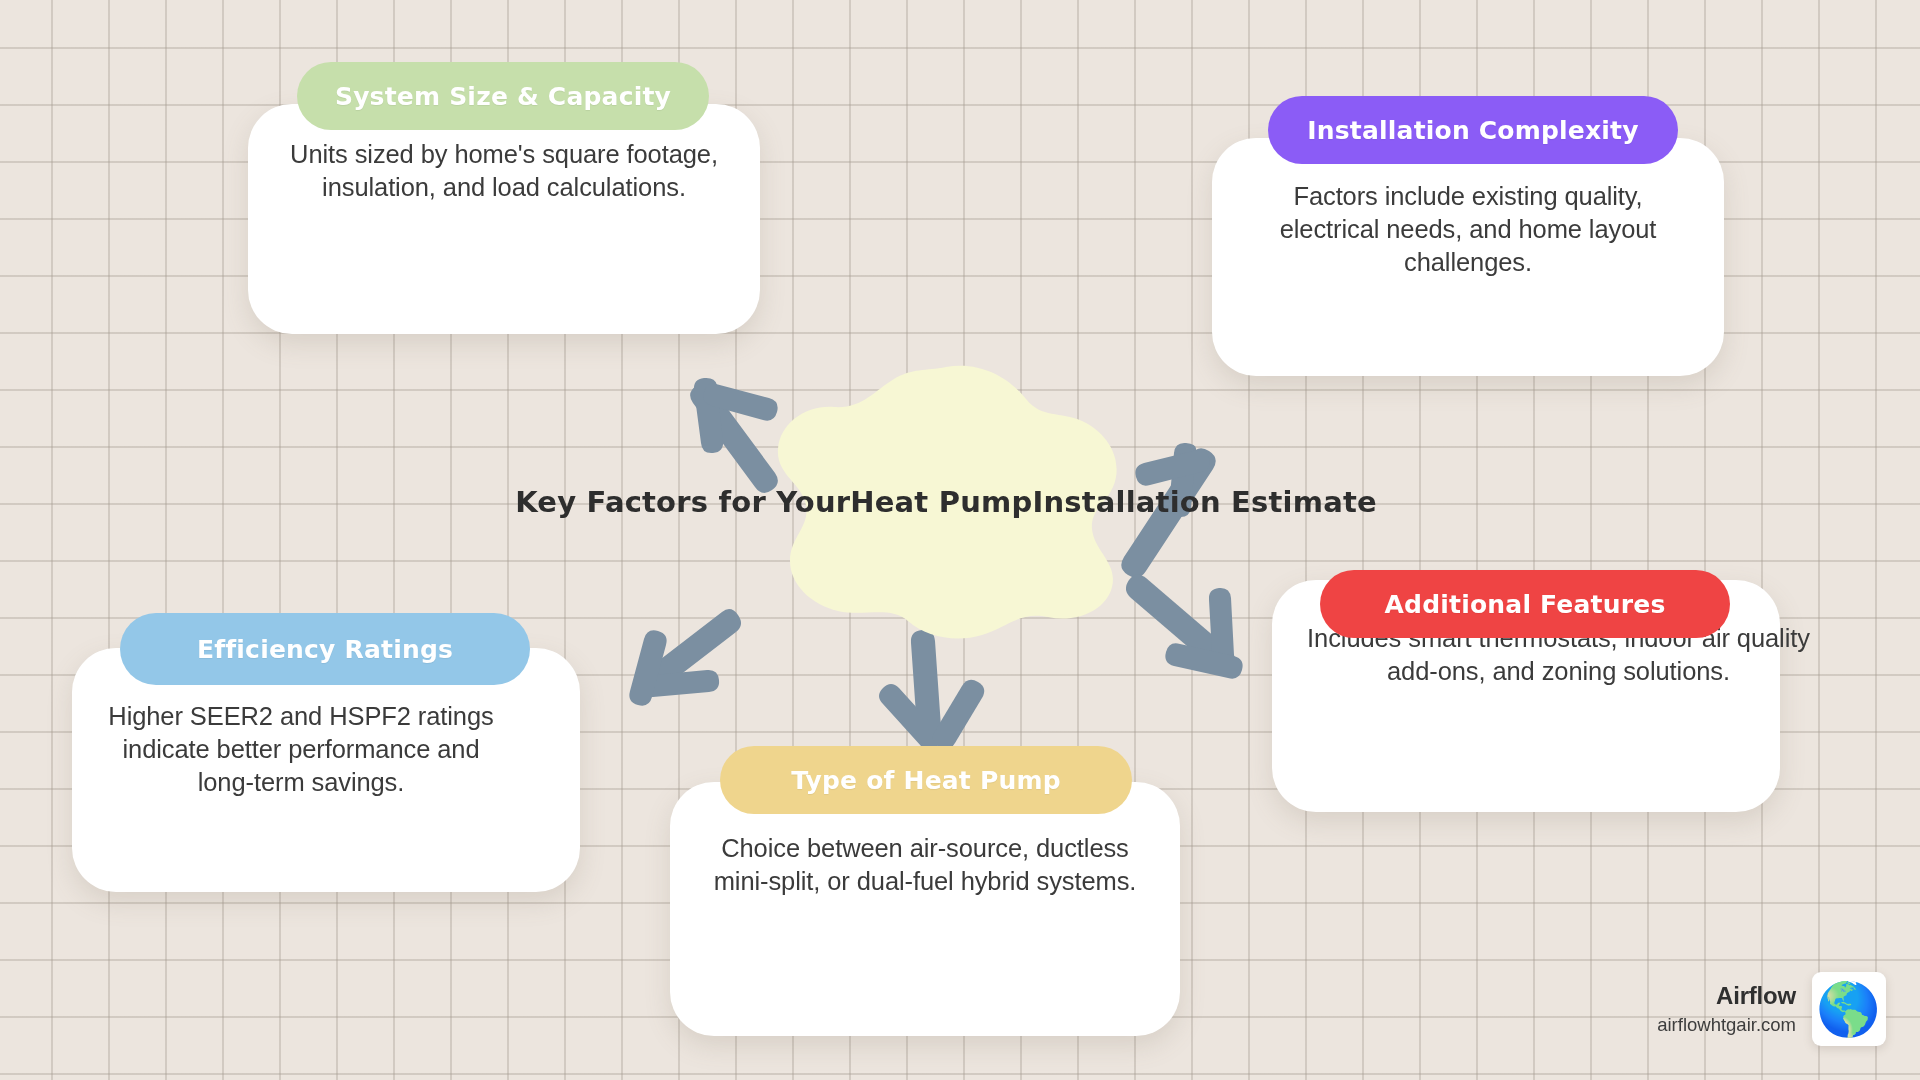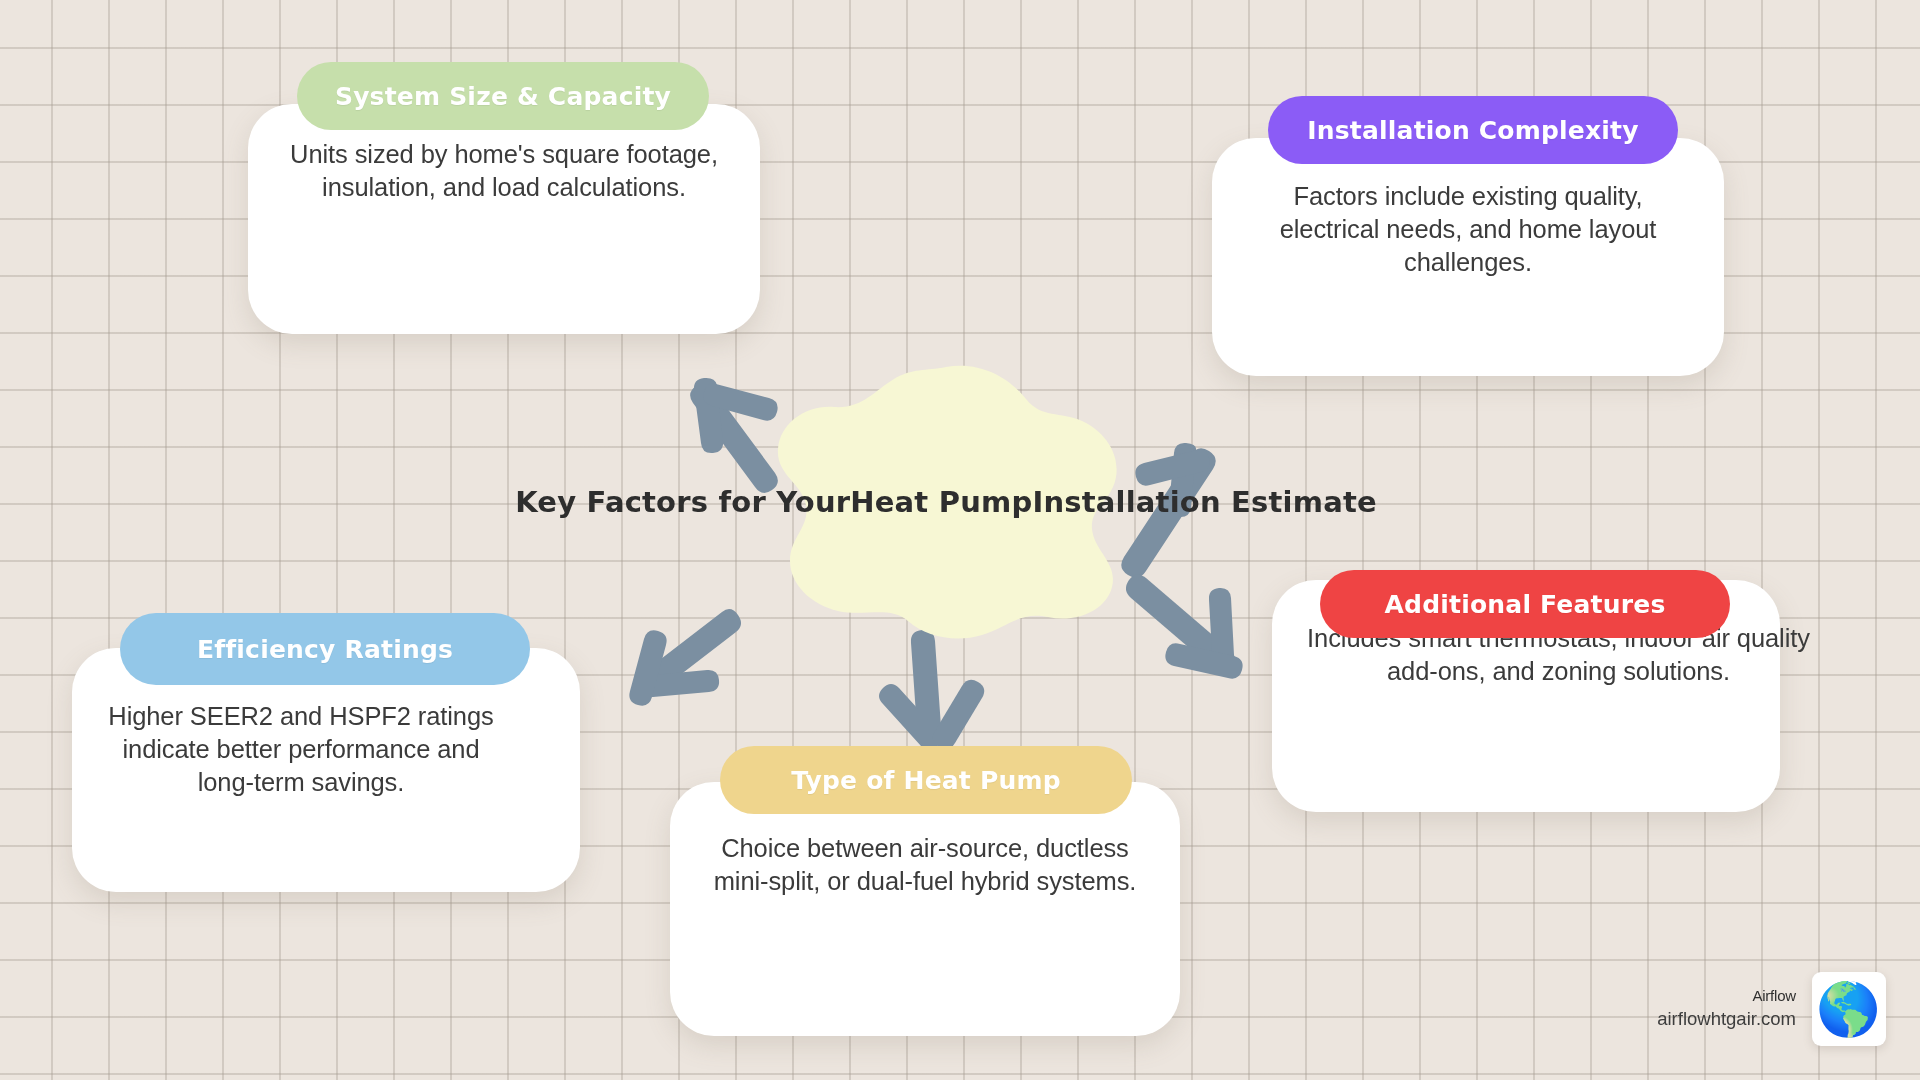--- a/index.html
+++ b/index.html
@@ -114,21 +114,21 @@
   #branding {
     position:absolute;
     right:34px; bottom:34px;
     display:flex;
     align-items:center;
     gap:16px;
     z-index:6;
   }
   #brand-text { text-align:right; line-height:1.35; }
   #brand-name {
-    font-size:15px; font-weight:normal; color:#2f2f2f; letter-spacing:-0.2px;
+    font-size:24px; font-weight:bold; color:#2f2f2f; letter-spacing:-0.2px;
   }
   #brand-url { font-size:18.5px; color:#3d3d3d; }
   #brand-logo {
     width:74px; height:74px;
     background:#ffffff;
     border-radius:9px;
     box-shadow:0 3px 10px rgba(110,96,84,0.2);
     display:flex; align-items:center; justify-content:center;
     font-size:52px; line-height:1;
   }

